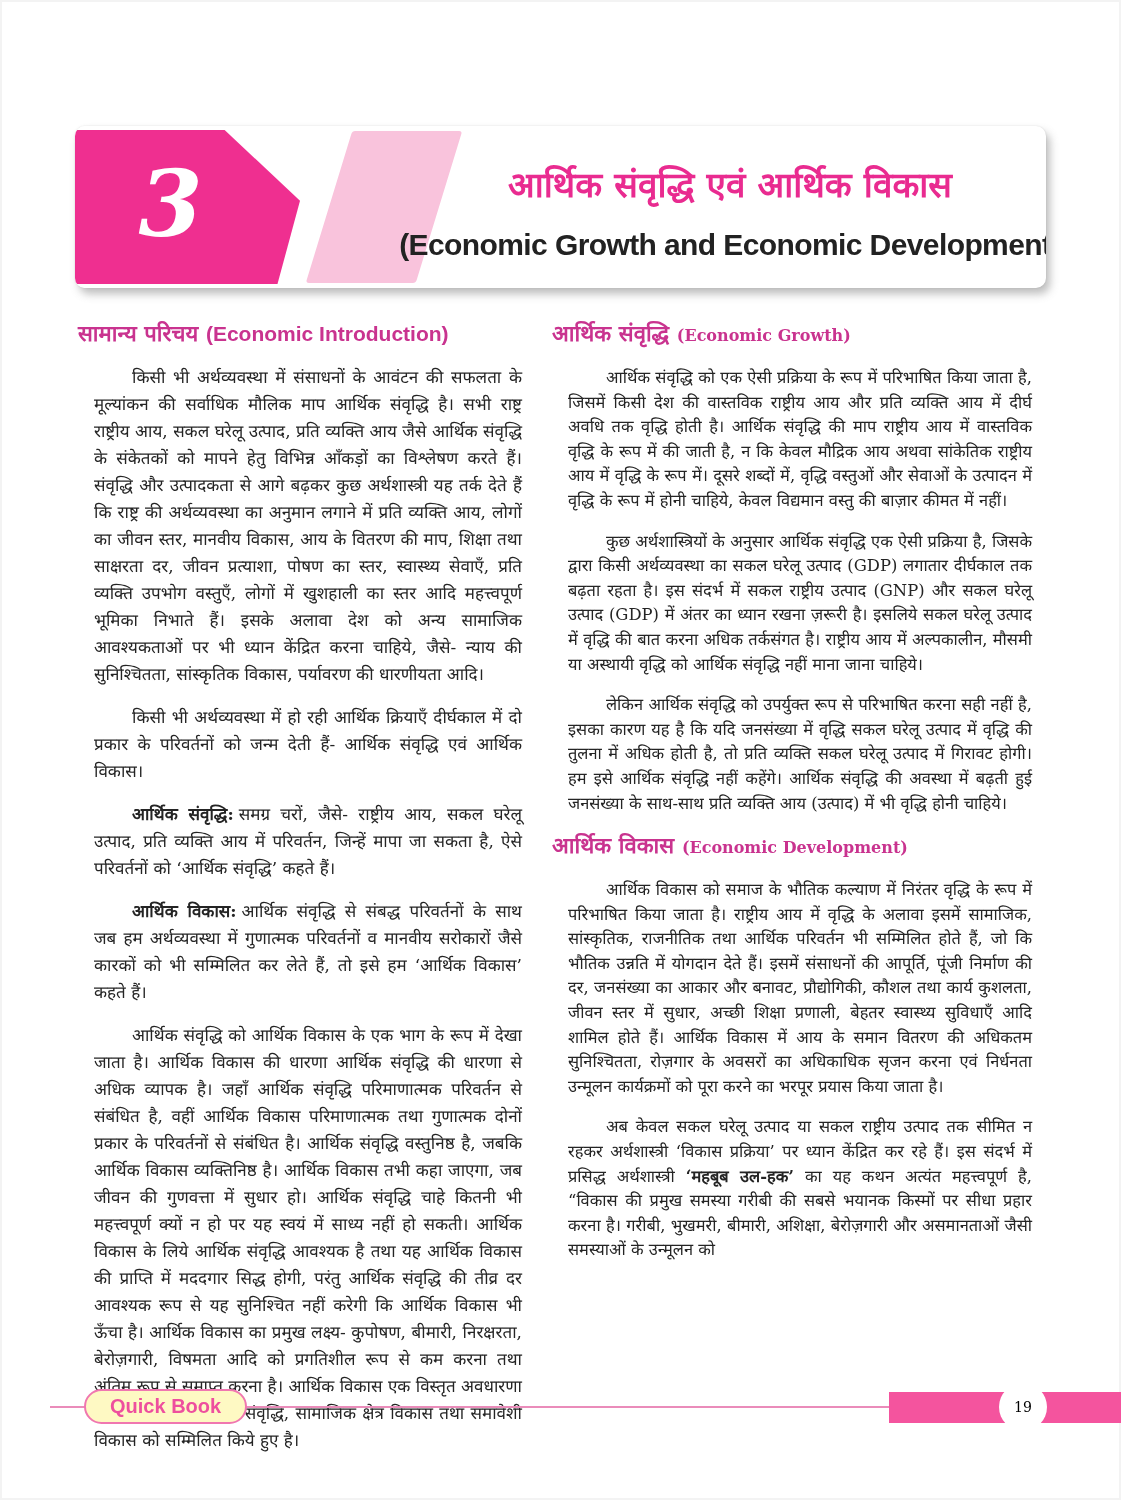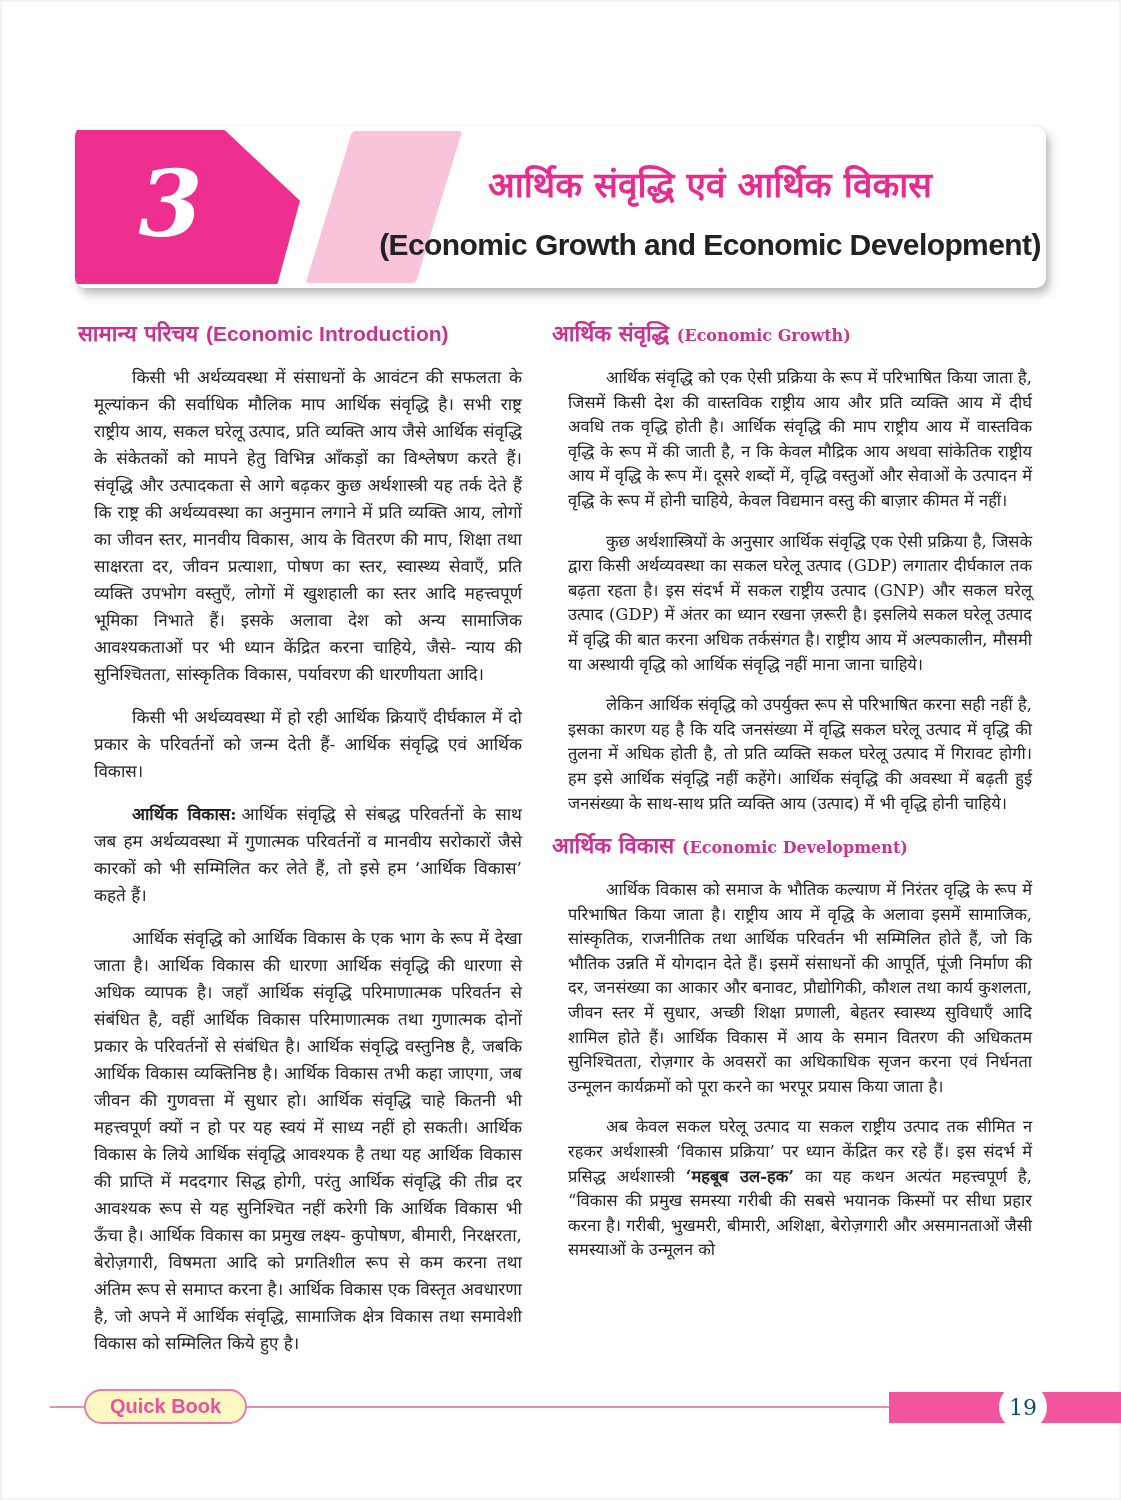--- a/index.html
+++ b/index.html
@@ -27,21 +27,21 @@
   .badge-pink{
     position:absolute; left:0; top:4px; width:225px; height:154px; background:#ef2f90;
     clip-path:polygon(0 0, 66.5% 0, 100% 46%, 90% 100%, 0 100%);
     display:flex; align-items:center; justify-content:center;
   }
   .chapter-number{
     color:#fff; font-family:"DejaVu Serif", serif; font-style:italic; font-weight:700;
     font-size:92px; line-height:1; padding-right:34px; padding-bottom:6px;
   }
   .titles{
-    position:absolute; left:332px; top:0; width:606px; height:100%;
+    position:absolute; left:352px; top:0; width:606px; height:100%;
     display:flex; flex-direction:column; justify-content:center; align-items:center; gap:21px;
     padding-top:4px;
   }
   .title-hi{
     font-family:"DejaVu Sans", sans-serif; font-weight:700; font-size:35px;
     color:#e92b90; white-space:nowrap;
   }
   .title-en{
     font-family:"Liberation Sans", sans-serif; font-weight:700; font-size:30px;
     color:#222; letter-spacing:-0.6px; white-space:nowrap;
@@ -69,21 +69,21 @@
     position:absolute; left:84px; top:1389px; height:35px; padding:0 24px;
     background:#fef9c3; border:2px solid #f077b0; border-radius:19px;
     display:flex; align-items:center; justify-content:center;
     font-family:"Liberation Sans", sans-serif; font-weight:700; font-size:20px; color:#ee4f9e;
     box-sizing:border-box;
   }
   .page-bar{ position:absolute; left:889px; top:1392px; width:232px; height:31px; background:#f4549e; }
   .page-circle{
     position:absolute; left:999px; top:1383px; width:48px; height:48px; border-radius:50%;
     background:#fff; display:flex; align-items:center; justify-content:center;
-    font-family:"DejaVu Serif", serif; font-size:22px; color:#0c4a6e; z-index:2;
+    font-family:"DejaVu Serif", serif; font-size:14px; color:#000000; z-index:2;
   }
 </style>
 </head>
 <body>
 
 <div class="page">
 
   <header class="header-card">
     <div class="badge-accent"></div>
     <div class="badge-white"></div>
@@ -98,20 +98,21 @@
 
   <main class="columns">
 
     <section class="col col-left">
       <h2 class="sec-heading">
         <span>सामान्य परिचय</span>
         <span class="h-en-sans">(Economic Introduction)</span>
       </h2>
       <p class="para">किसी भी अर्थव्यवस्था में संसाधनों के आवंटन की सफलता के मूल्यांकन की सर्वाधिक मौलिक माप आर्थिक संवृद्धि है। सभी राष्ट्र राष्ट्रीय आय, सकल घरेलू उत्पाद, प्रति व्यक्ति आय जैसे आर्थिक संवृद्धि के संकेतकों को मापने हेतु विभिन्न आँकड़ों का विश्लेषण करते हैं। संवृद्धि और उत्पादकता से आगे बढ़कर कुछ अर्थशास्त्री यह तर्क देते हैं कि राष्ट्र की अर्थव्यवस्था का अनुमान लगाने में प्रति व्यक्ति आय, लोगों का जीवन स्तर, मानवीय विकास, आय के वितरण की माप, शिक्षा तथा साक्षरता दर, जीवन प्रत्याशा, पोषण का स्तर, स्वास्थ्य सेवाएँ, प्रति व्यक्ति उपभोग वस्तुएँ, लोगों में खुशहाली का स्तर आदि महत्त्वपूर्ण भूमिका निभाते हैं। इसके अलावा देश को अन्य सामाजिक आवश्यकताओं पर भी ध्यान केंद्रित करना चाहिये, जैसे- न्याय की सुनिश्चितता, सांस्कृतिक विकास, पर्यावरण की धारणीयता आदि।</p>
       <p class="para">किसी भी अर्थव्यवस्था में हो रही आर्थिक क्रियाएँ दीर्घकाल में दो प्रकार के परिवर्तनों को जन्म देती हैं- आर्थिक संवृद्धि एवं आर्थिक विकास।</p>
+      <p class="para"><span class="lead">आर्थिक संवृद्धि:</span><span>समग्र चरों, जैसे- राष्ट्रीय आय, सकल घरेलू उत्पाद, प्रति व्यक्ति आय में परिवर्तन, जिन्हें मापा जा सकता है, ऐसे परिवर्तनों को ‘आर्थिक संवृद्धि’ कहते हैं।</span></p>
       <p class="para"><span class="lead">आर्थिक विकास:</span><span>आर्थिक संवृद्धि से संबद्ध परिवर्तनों के साथ जब हम अर्थव्यवस्था में गुणात्मक परिवर्तनों व मानवीय सरोकारों जैसे कारकों को भी सम्मिलित कर लेते हैं, तो इसे हम ‘आर्थिक विकास’ कहते हैं।</span></p>
       <p class="para">आर्थिक संवृद्धि को आर्थिक विकास के एक भाग के रूप में देखा जाता है। आर्थिक विकास की धारणा आर्थिक संवृद्धि की धारणा से अधिक व्यापक है। जहाँ आर्थिक संवृद्धि परिमाणात्मक परिवर्तन से संबंधित है, वहीं आर्थिक विकास परिमाणात्मक तथा गुणात्मक दोनों प्रकार के परिवर्तनों से संबंधित है। आर्थिक संवृद्धि वस्तुनिष्ठ है, जबकि आर्थिक विकास व्यक्तिनिष्ठ है। आर्थिक विकास तभी कहा जाएगा, जब जीवन की गुणवत्ता में सुधार हो। आर्थिक संवृद्धि चाहे कितनी भी महत्त्वपूर्ण क्यों न हो पर यह स्वयं में साध्य नहीं हो सकती। आर्थिक विकास के लिये आर्थिक संवृद्धि आवश्यक है तथा यह आर्थिक विकास की प्राप्ति में मददगार सिद्ध होगी, परंतु आर्थिक संवृद्धि की तीव्र दर आवश्यक रूप से यह सुनिश्चित नहीं करेगी कि आर्थिक विकास भी ऊँचा है। आर्थिक विकास का प्रमुख लक्ष्य- कुपोषण, बीमारी, निरक्षरता, बेरोज़गारी, विषमता आदि को प्रगतिशील रूप से कम करना तथा अंतिम रूप से समाप्त करना है। आर्थिक विकास एक विस्तृत अवधारणा है, जो अपने में आर्थिक संवृद्धि, सामाजिक क्षेत्र विकास तथा समावेशी विकास को सम्मिलित किये हुए है।</p>
     </section>
 
     <section class="col col-right">
       <h2 class="sec-heading">
         <span>आर्थिक संवृद्धि</span>
         <span class="h-en-serif">(Economic Growth)</span>
       </h2>
       <p class="para">आर्थिक संवृद्धि को एक ऐसी प्रक्रिया के रूप में परिभाषित किया जाता है, जिसमें किसी देश की वास्तविक राष्ट्रीय आय और प्रति व्यक्ति आय में दीर्घ अवधि तक वृद्धि होती है। आर्थिक संवृद्धि की माप राष्ट्रीय आय में वास्तविक वृद्धि के रूप में की जाती है, न कि केवल मौद्रिक आय अथवा सांकेतिक राष्ट्रीय आय में वृद्धि के रूप में। दूसरे शब्दों में, वृद्धि वस्तुओं और सेवाओं के उत्पादन में वृद्धि के रूप में होनी चाहिये, केवल विद्यमान वस्तु की बाज़ार कीमत में नहीं।</p>

